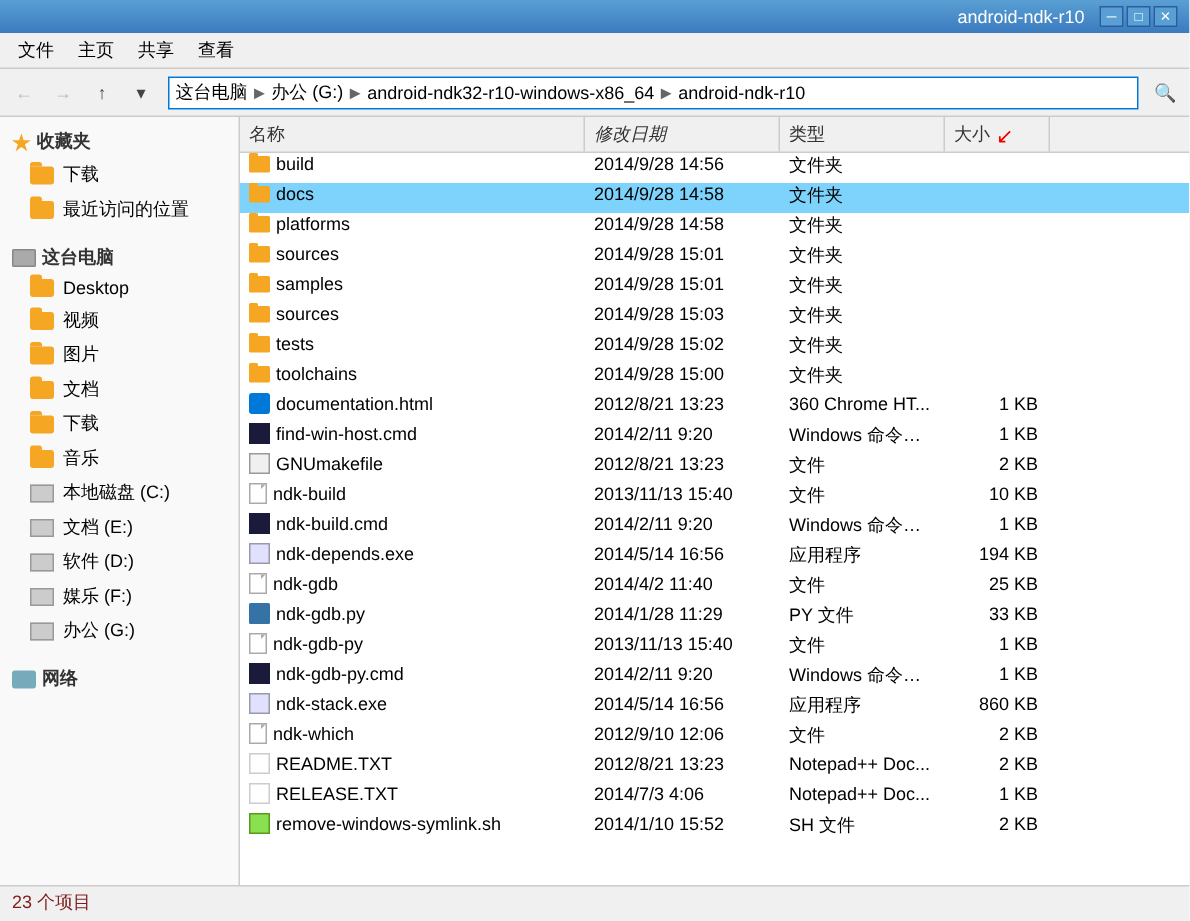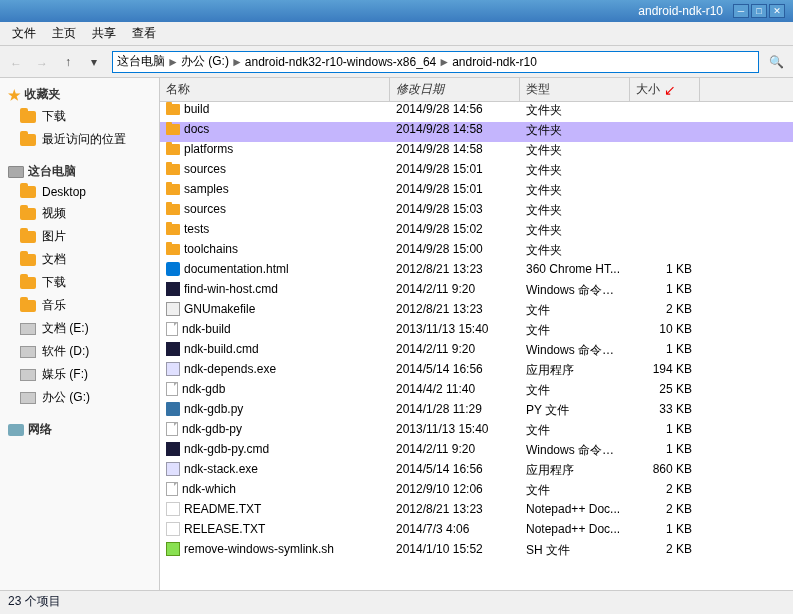--- a/index.html
+++ b/index.html
@@ -236,21 +236,21 @@
       background: white;
     }
     .file-row {
       height: 20px;
       display: flex;
       align-items: flex-start;
       cursor: pointer;
       border-bottom: 1px solid transparent;
     }
     .file-row.selected {
-      background: #c4b5fd;
+      background: #7dd3fc;
     }
     .file-cell {
       padding: 0 6px;
       font-size: 12px;
       color: #000;
       overflow: hidden;
       white-space: nowrap;
       text-overflow: ellipsis;
     }
     .file-cell.name { width: 230px; display: flex; align-items: center; gap: 4px; }
@@ -352,21 +352,21 @@
     }
     
     .status-bar {
       height: 22px;
       background: #f0f0f0;
       border-top: 1px solid #ccc;
       display: flex;
       align-items: center;
       padding: 0 8px;
       font-size: 12px;
-      color: #0f172a;
+      color: #7f1d1d;
     }
 
     
     ::-webkit-scrollbar { width: 12px; height: 12px; }
     ::-webkit-scrollbar-track { background: #f0f0f0; }
     ::-webkit-scrollbar-thumb { background: #c0c0c0; border: 1px solid #aaa; }
   </style>
 </head>
 <body>
 
@@ -445,20 +445,24 @@
       <div class="sidebar-item">
         <span class="folder-icon"></span>
         <span>下载</span>
       </div>
       <div class="sidebar-item">
         <span class="folder-icon"></span>
         <span>音乐</span>
       </div>
       <div class="sidebar-item">
         <span class="drive-icon"></span>
+        <span>本地磁盘 (C:)</span>
+      </div>
+      <div class="sidebar-item">
+        <span class="drive-icon"></span>
         <span>文档 (E:)</span>
       </div>
       <div class="sidebar-item">
         <span class="drive-icon"></span>
         <span>软件 (D:)</span>
       </div>
       <div class="sidebar-item">
         <span class="drive-icon"></span>
         <span>媒乐 (F:)</span>
       </div>

